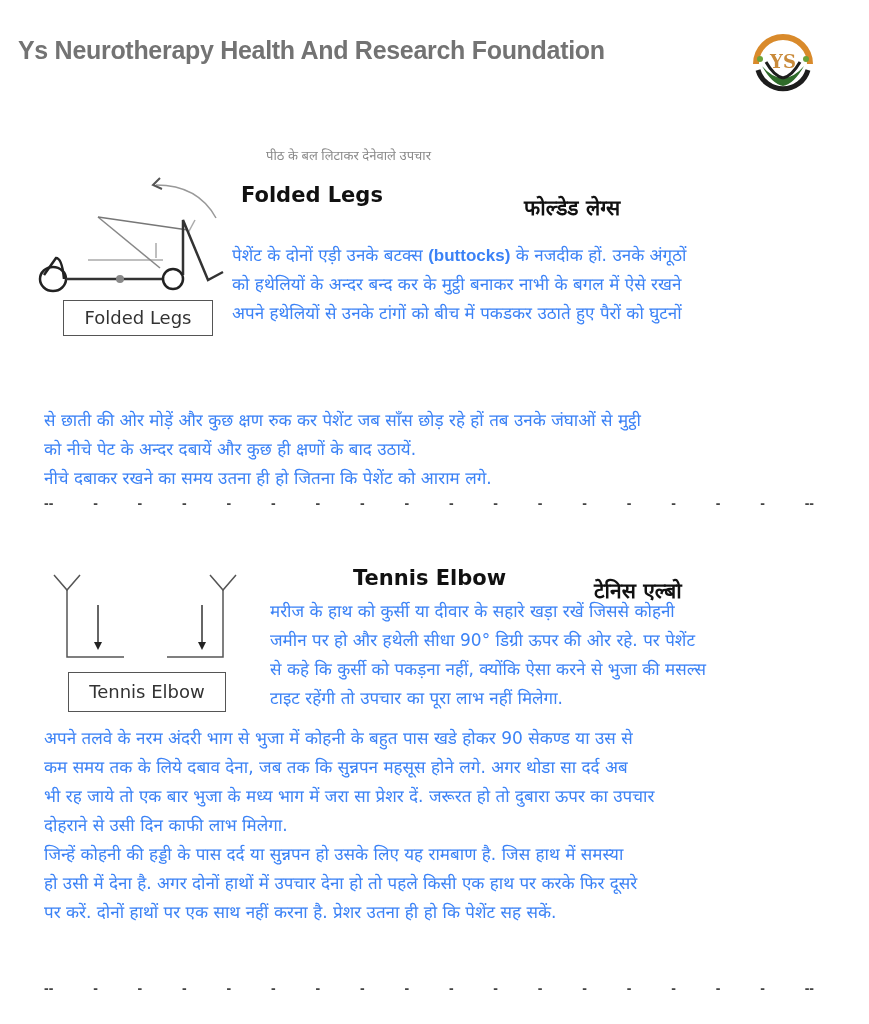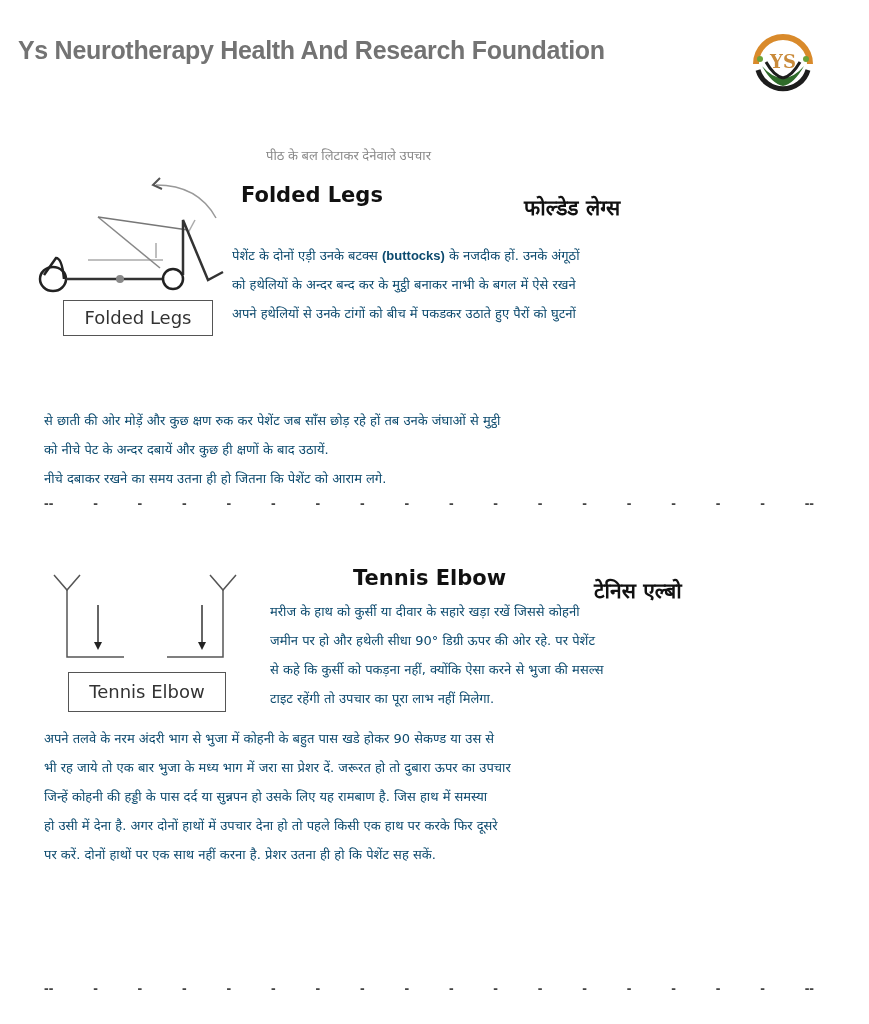--- a/index.html
+++ b/index.html
@@ -3,21 +3,21 @@
 <meta charset="utf-8">
 <style>
   html, body { margin:0; padding:0; background:#ffffff; }
   body { width:869px; height:1024px; position:relative; overflow:hidden; font-family:"Liberation Sans", sans-serif; color:#1a1a1a; }
   .abs { position:absolute; }
   .title { left:18px; top:36px; font-size:25px; font-weight:bold; letter-spacing:-0.3px; color:#737373; white-space:nowrap; }
   .logo { left:748px; top:26px; width:70px; height:70px; }
   .subheading { left:258px; top:146px; font-size:13px; color:#8a8a8a; font-family:Liberation Sans, sans-serif;margin-left:8px; }
   .h-en { font-size:21px; font-weight:bold; color:#111; font-family:"DejaVu Sans", sans-serif; white-space:nowrap; }
   .h-hi { font-size:21px; font-weight:bold; color:#111; font-family:"DejaVu Sans", sans-serif; white-space:nowrap;margin-top:12px; }
-  .para { font-family:"DejaVu Sans", sans-serif; font-size:13px; line-height:29px; color:#0c4a6e; }
+  .para { font-family:"DejaVu Sans", sans-serif; font-size:17px; line-height:29px; color:#3b82f6; }
   .line { white-space:nowrap; }
   .dashes { left:44px; width:770px; display:flex; justify-content:space-between; font-size:14px; color:#444; font-weight:bold; }
   .labelbox { border:1.5px solid #555; font-family:"DejaVu Sans", sans-serif; font-size:18px; color:#333; text-align:center; line-height:34px; }
   svg { display:block; }
   b.en { font-family:"Liberation Sans", sans-serif; font-weight:bold; }
 </style>
 </head>
 <body>
 
 <div class="abs title">Ys Neurotherapy Health And Research Foundation</div>
@@ -112,21 +112,23 @@
 <div class="abs labelbox" style="left:68px; top:672px; width:156px; height:38px; line-height:38px;">Tennis Elbow</div>
 
 <div class="abs para" style="left:270px; top:597px;">
   <div class="line">मरीज के हाथ को कुर्सी या दीवार के सहारे खड़ा रखें जिससे कोहनी</div>
   <div class="line">जमीन पर हो और हथेली सीधा 90° डिग्री ऊपर की ओर रहे. पर पेशेंट</div>
   <div class="line">से कहे कि कुर्सी को पकड़ना नहीं, क्योंकि ऐसा करने से भुजा की मसल्स</div>
   <div class="line">टाइट रहेंगी तो उपचार का पूरा लाभ नहीं मिलेगा.</div>
 </div>
 <div class="abs para" style="left:44px; top:724px;">
   <div class="line">अपने तलवे के नरम अंदरी भाग से भुजा में कोहनी के बहुत पास खडे होकर 90 सेकण्ड या उस से</div>
+  <div class="line">कम समय तक के लिये दबाव देना, जब तक कि सुन्नपन महसूस होने लगे. अगर थोडा सा दर्द अब</div>
   <div class="line">भी रह जाये तो एक बार भुजा के मध्य भाग में जरा सा प्रेशर दें. जरूरत हो तो दुबारा ऊपर का उपचार</div>
+  <div class="line">दोहराने से उसी दिन काफी लाभ मिलेगा.</div>
   <div class="line">जिन्हें कोहनी की हड्डी के पास दर्द या सुन्नपन हो उसके लिए यह रामबाण है.  जिस हाथ में समस्या</div>
   <div class="line">हो उसी में देना है. अगर दोनों हाथों में उपचार देना हो तो पहले किसी एक हाथ पर करके फिर दूसरे</div>
   <div class="line">पर करें. दोनों हाथों पर एक साथ नहीं करना है. प्रेशर उतना ही हो कि पेशेंट सह सकें.</div>
 </div>
 
 <div class="abs dashes" style="top:980px;">
   <span>--</span>
     <span>-</span>
     <span>-</span>
     <span>-</span>

